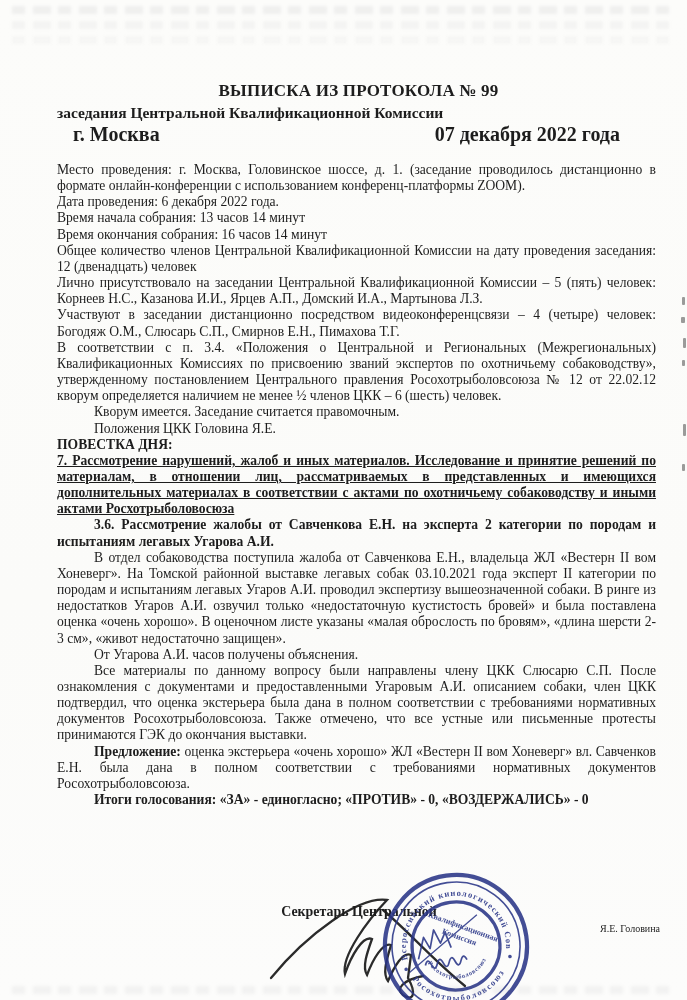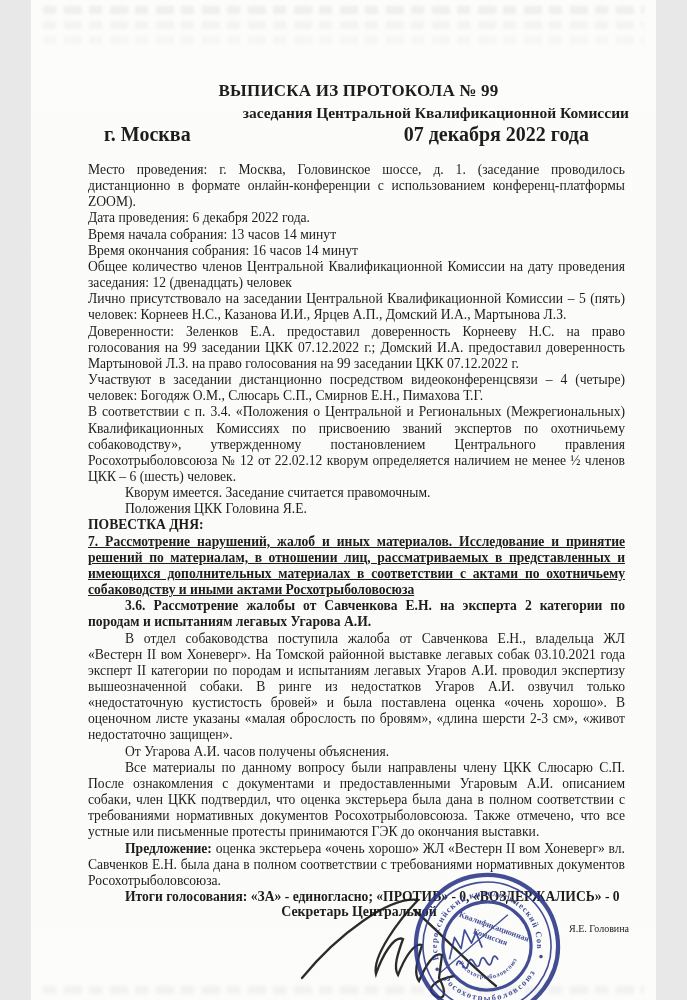--- a/index.html
+++ b/index.html
@@ -1,35 +1,35 @@
 <!DOCTYPE html>
 <html><head>
 <meta charset="utf-8">
 <style>
   html,body{margin:0;padding:0;background:#e8e8e8;}
   .page{
-    position:relative;width:625px;height:1000px;margin:0 auto;
+    position:relative;width:687px;height:1000px;margin:0 auto;
     background:linear-gradient(180deg,#fcfcfa 0%,#fbfbf9 60%,#fcfcfb 100%);
     font-family:"Liberation Serif", serif;color:#1d1d1d;overflow:hidden;
   }
   
   .bleed{position:absolute;left:12px;right:12px;filter:blur(1.4px);pointer-events:none;}
   .bleed-row{height:8px;margin-bottom:7px;background:repeating-linear-gradient(90deg,
       rgba(110,110,120,1) 0 13px, transparent 13px 21px, rgba(110,110,120,1) 21px 39px, transparent 39px 46px);}
   .bleed.top{top:6px;}
   .bleed.top .r1{opacity:.085;}
   .bleed.top .r2{opacity:.055;}
   .bleed.top .r3{opacity:.04;}
   .bleed.bottom{top:986px;}
   .bleed.bottom .r1{opacity:.07;}
   .speck{position:absolute;background:#4a4a4a;opacity:.55;border-radius:1px;}
 
   .hdr{position:absolute;left:57px;right:27px;top:80px;}
   .t1{text-align:center;font-weight:bold;font-size:17px;line-height:22px;letter-spacing:.2px;}
-  .t2{text-align:right;font-weight:bold;font-size:15.5px;line-height:21px;}
+  .t2{text-align:left;font-weight:bold;font-size:15.5px;line-height:21px;}
   .placedate{display:flex;justify-content:space-between;font-weight:bold;font-size:20px;
     line-height:21px;padding-left:16px;padding-right:40px;margin-top:1px;}
 
   .content{position:absolute;left:57px;right:31px;top:162px;}
   .content p{margin:0;font-size:13.6px;line-height:16.15px;}
   .jst{text-align:justify;}
   .ind{text-indent:37px;}
   .bold{font-weight:bold;}
   .und{text-decoration:underline;}
   .gap{margin-top:17px;}
@@ -70,21 +70,20 @@
     </div>
   </div>
 
   <div class="content">
       <p class="jst"><span>Место проведения: г. Москва, Головинское шоссе, д. 1. (заседание проводилось дистанционно в формате онлайн-конференции с использованием конференц-платформы ZOOM).</span></p>
       <p><span>Дата проведения: 6 декабря 2022 года.</span></p>
       <p><span>Время начала собрания: 13 часов 14 минут</span></p>
       <p><span>Время окончания собрания: 16 часов 14 минут</span></p>
       <p class="jst"><span>Общее количество членов Центральной Квалификационной Комиссии на дату проведения заседания: 12 (двенадцать) человек</span></p>
       <p class="jst"><span>Лично присутствовало на заседании Центральной Квалификационной Комиссии – 5 (пять) человек: Корнеев Н.С., Казанова И.И., Ярцев А.П., Домский И.А., Мартынова Л.З.</span></p>
-      <p class="jst"><span>Доверенности: Зеленков Е.А. предоставил доверенность Корнееву Н.С. на право голосования на 99 заседании ЦКК 07.12.2022 г.; Домский И.А. предоставил доверенность Мартыновой Л.З. на право голосования на 99 заседании ЦКК 07.12.2022 г.</span></p>
       <p class="jst"><span>Участвуют в заседании дистанционно посредством видеоконференцсвязи – 4 (четыре) человек: Богодяж О.М., Слюсарь С.П., Смирнов Е.Н., Пимахова Т.Г.</span></p>
       <p class="jst"><span>В соответствии с п. 3.4. «Положения о Центральной и Региональных (Межрегиональных) Квалификационных Комиссиях по присвоению званий экспертов по охотничьему собаководству», утвержденному постановлением Центрального правления Росохотрыболовсоюза № 12 от 22.02.12 кворум определяется наличием не менее ½ членов ЦКК – 6 (шесть) человек.</span></p>
       <p class="ind"><span>Кворум имеется. Заседание считается правомочным.</span></p>
       <p class="ind"><span>Положения ЦКК Головина Я.Е.</span></p>
       <p class="bold gap"><span>ПОВЕСТКА ДНЯ:</span></p>
       <p class="bold und jst"><span>7. Рассмотрение нарушений, жалоб и иных материалов. Исследование и принятие решений по материалам, в отношении лиц, рассматриваемых в представленных и имеющихся дополнительных материалах в соответствии с актами по охотничьему собаководству и иными актами Росхотрыболовосюза</span></p>
       <p class="bold ind jst gap-sm"><span>3.6. Рассмотрение жалобы от Савченкова Е.Н. на эксперта 2 категории по породам и испытаниям легавых Угарова А.И.</span></p>
       <p class="ind jst"><span>В отдел собаководства поступила жалоба от Савченкова Е.Н., владельца ЖЛ «Вестерн II вом Хоневерг». На Томской районной выставке легавых собак 03.10.2021 года эксперт II категории по породам и испытаниям легавых Угаров А.И. проводил экспертизу вышеозначенной собаки. В ринге из недостатков Угаров А.И. озвучил только «недостаточную кустистость бровей» и была поставлена оценка «очень хорошо». В оценочном листе указаны «малая оброслость по бровям», «длина шерсти 2-3 см», «живот недостаточно защищен».</span></p>
       <p class="ind"><span>От Угарова А.И. часов получены объяснения.</span></p>
       <p class="ind jst"><span>Все материалы по данному вопросу были направлены члену ЦКК Слюсарю С.П. После ознакомления с документами и предоставленными Угаровым А.И. описанием собаки, член ЦКК подтвердил, что оценка экстерьера была дана в полном соответствии с требованиями нормативных документов Росохотрыболовсоюза. Также отмечено, что все устные или письменные протесты принимаются ГЭК до окончания выставки.</span></p>

